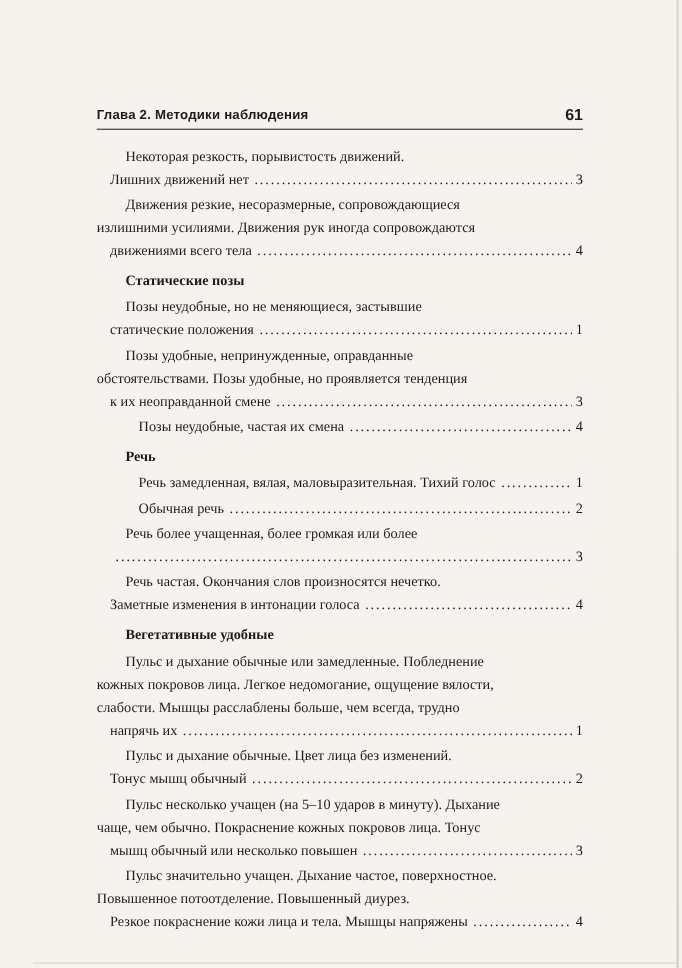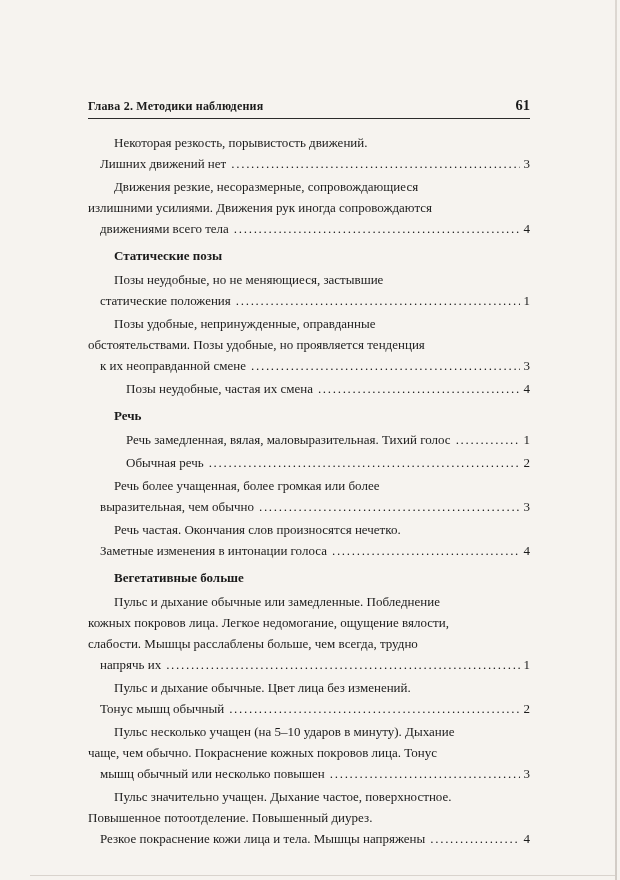--- a/index.html
+++ b/index.html
@@ -10,24 +10,24 @@
     overflow: hidden;
     background: var(--paper, #f6f3ef);
     color: var(--ink, #1b1b1b);
     font-family: "Liberation Serif", serif;
   }
   .page { padding: 97px 90px 0 88px; }
 
   .header {
     display: flex;
     justify-content: space-between;
-    align-items: flex-end;
+    align-items: flex-start;
     border-bottom: 1.6px solid var(--rule, #2b2b2b);
     padding-bottom: 4px;
-    font-family: Liberation Serif, serif;
+    font-family: Liberation Sans, sans-serif;
     font-weight: bold;
     gap: 36px;
   }
   .chapter { font-size: 12px; letter-spacing: 0.2px; }
   .pagenum { font-size: 14.5px; }
 
   .content { margin-top: 13px; font-size: 13px; line-height: 21px; }
 
   .entry { margin: 2px 0; }
   .line { white-space: nowrap; }
@@ -142,36 +142,35 @@
       <div class="lastline indent">
         <span class="txt">Обычная речь</span>
         <span class="dots"></span>
         <span class="score">2</span>
       </div>
     </div>
 
     <div class="entry">
       <div class="line indent">Речь более учащенная, более громкая или более</div>
       <div class="lastline">
-        <span class="txt">выразительная, чем обычно</span>
         <span class="dots"></span>
         <span class="score">3</span>
       </div>
     </div>
 
     <div class="entry">
       <div class="line indent">Речь частая. Окончания слов произносятся нечетко.</div>
       <div class="lastline">
         <span class="txt">Заметные изменения в интонации голоса</span>
         <span class="dots"></span>
         <span class="score">4</span>
       </div>
     </div>
 
-    <div class="heading">Вегетативные больше</div>
+    <div class="heading">Вегетативные удобные</div>
 
     <div class="entry">
       <div class="line indent">Пульс и дыхание обычные или замедленные. Побледнение</div>
       <div class="line">кожных покровов лица. Легкое недомогание, ощущение вялости,</div>
       <div class="line">слабости. Мышцы расслаблены больше, чем всегда, трудно</div>
       <div class="lastline">
         <span class="txt">напрячь их</span>
         <span class="dots"></span>
         <span class="score">1</span>
       </div>

